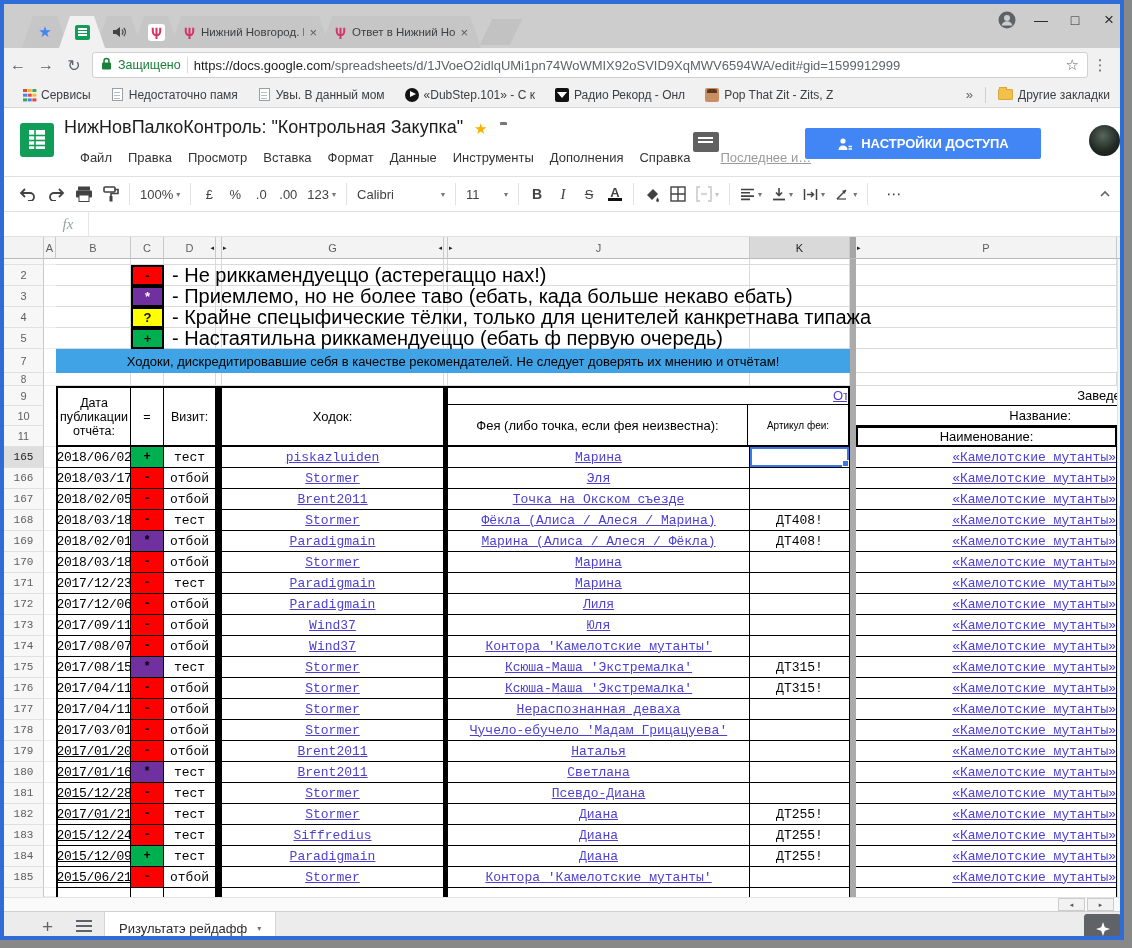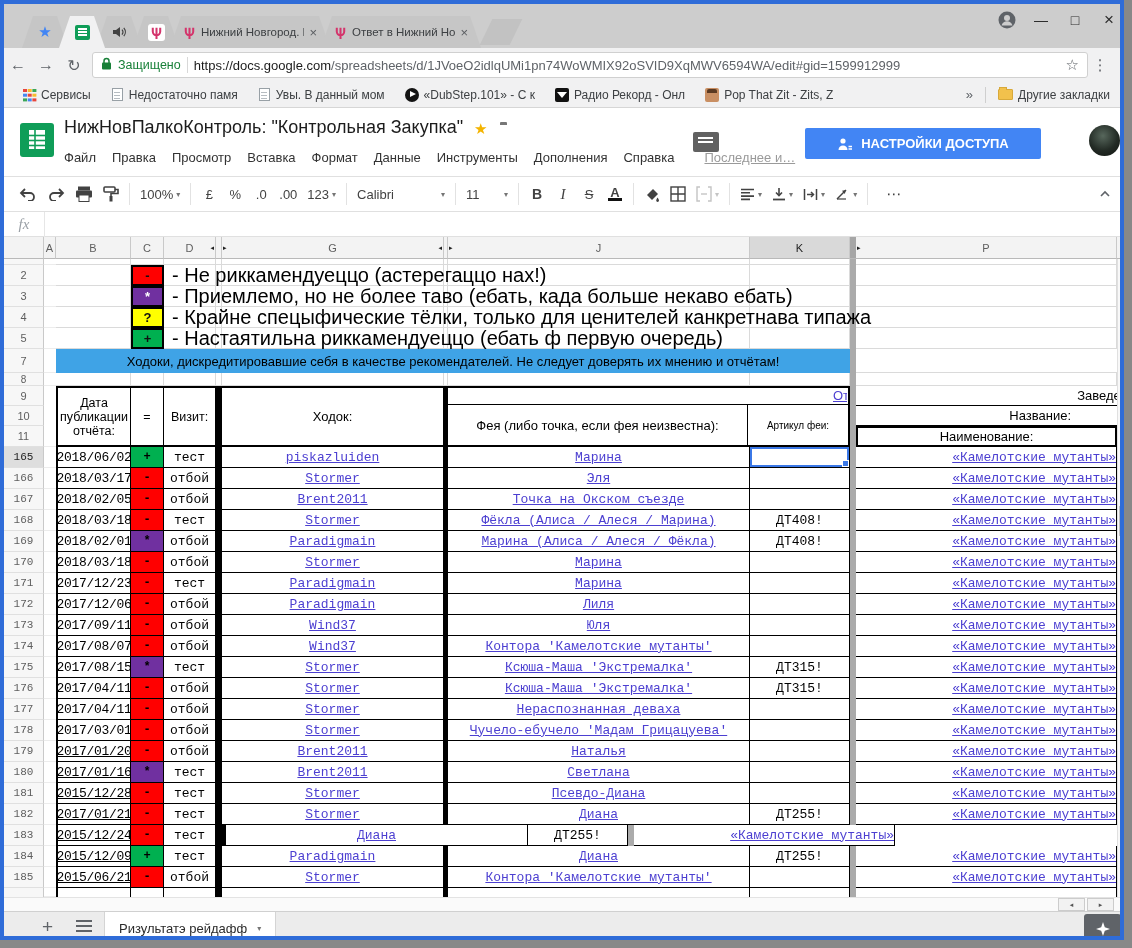--- a/index.html
+++ b/index.html
@@ -70,21 +70,21 @@
       border:1px solid #d8a93a; border-bottom:none; }
 
   
   #appheader { position:absolute; top:104px; left:0; width:1124px; height:68px; background:#fff; }
   #logo { position:absolute; left:16px; top:15px; }
   #doc-title { position:absolute; left:60px; top:9px; font-size:18px; color:#1c1c1c; white-space:nowrap; }
   #title-star { position:absolute; top:12px; font-size:15px; color:#f4b400; }
   #title-folder { position:absolute; top:17px; }
   #title-folder .gf { width:16px; height:12px; background:#777; border-radius:1px; position:relative; }
   #title-folder .gf::before { content:""; position:absolute; top:-3px; left:0; width:7px; height:3px; background:#777; border-radius:1px 1px 0 0; }
-  #menubar { position:absolute; left:52px; top:38px; display:flex; align-items:center; }
+  #menubar { position:absolute; left:68px; top:38px; display:flex; align-items:center; }
   .menu-item { font-size:13px; color:#333; padding:4px 8px; }
   #last-edit { font-size:13px; color:#9a9a9a; text-decoration:underline; margin-left:22px; white-space:nowrap; }
   #comment-btn { position:absolute; left:689px; top:24px; width:26px; height:20px; background:#616161; border-radius:2px; }
   #comment-btn::after { content:""; position:absolute; left:4px; bottom:-5px; border:5px solid transparent; border-top-color:#616161; border-left-width:1px; }
   #comment-btn .wline { position:absolute; left:5px; top:5px; width:15px; height:2px; background:#fff; box-shadow:0 4px 0 #fff; }
   #share-btn { position:absolute; left:801px; top:20px; width:236px; height:31px; background:#4285f4; border-radius:2px;
       color:#fff; font-size:13px; font-weight:bold; display:flex; align-items:center; justify-content:center; gap:8px; }
   #avatar { position:absolute; left:1085px; top:17px; width:31px; height:31px; border-radius:50%;
       background:radial-gradient(circle at 45% 35%, #57675c 0%, #232b25 55%, #10130f 100%); }
 
@@ -100,21 +100,21 @@
   .tbtn.strike { text-decoration:line-through; }
   .tbtn.tcolor { flex-direction:column; gap:0; line-height:11px; font-weight:bold; }
   .tbtn.tcolor .bar { width:14px; height:3px; background:#111; }
   #tb-more { margin-left:8px; letter-spacing:2px; font-size:15px; }
   #tb-collapse { margin-left:auto; }
 
   
   #fxbar { position:absolute; top:208px; left:0; width:1124px; height:25px; background:#fff;
       border-bottom:1px solid #e0e0e0; display:flex; align-items:center; }
   #fx { width:40px; text-align:center; font-family:"Liberation Serif", serif; font-style:italic;
-      font-size:15px; color:#9aa0a6; }
+      font-size:15px; color:#9aa0a6;margin-left:44px; }
   #fxdiv { width:1px; height:25px; background:#e6e6e6; }
 
   
   #colhdr { position:absolute; top:233px; left:0; width:1124px; height:22px; display:flex; }
   .chc { height:22px; background:#f3f3f3; border-right:1px solid #c9c9c9; border-bottom:1px solid #b9b9b9;
       display:flex; align-items:center; justify-content:center; font-size:11px; color:#5e5e5e; position:relative; flex:none; }
   .chc .mk { position:absolute; top:7px; font-size:7px; color:#222; line-height:1; }
   .mk.l { left:1px; } .mk.r { right:1px; }
   .chc.sel { background:#d9d9d9; color:#222; }
   .chc.dark { background:#a6a6a6; border-right:none; }
@@ -1056,20 +1056,23 @@
       </div>
       <div class="drow">
         <div class="cg w-g">183</div>
         <div class="pa w-a"></div>
         <div class="tc cb w-b">
           <span class="u">2015/12/24</span>
         </div>
         <div class="tc csym w-c red">-</div>
         <div class="tc w-d">тест</div>
         <div class="gbar6"></div>
+        <div class="tc w-G">
+          <a href="#" class="cl">Siffredius</a>
+        </div>
         <div class="gbar4"></div>
         <div class="tc w-j">
           <a href="#" class="cl">Диана</a>
         </div>
         <div class="tc w-k">ДТ255!</div>
         <div class="csep"></div>
         <div class="tc cp w-p">
           <a href="#" class="cl">«Камелотские мутанты»</a>
         </div>
       </div>

